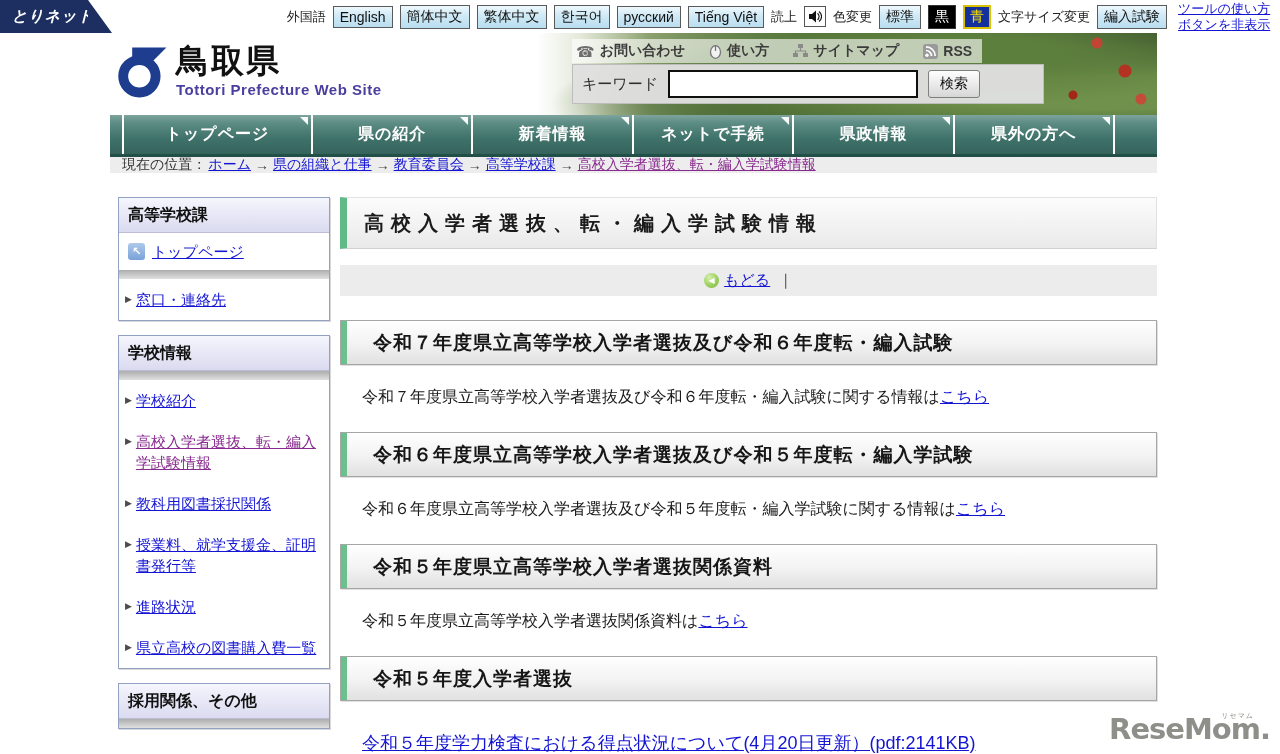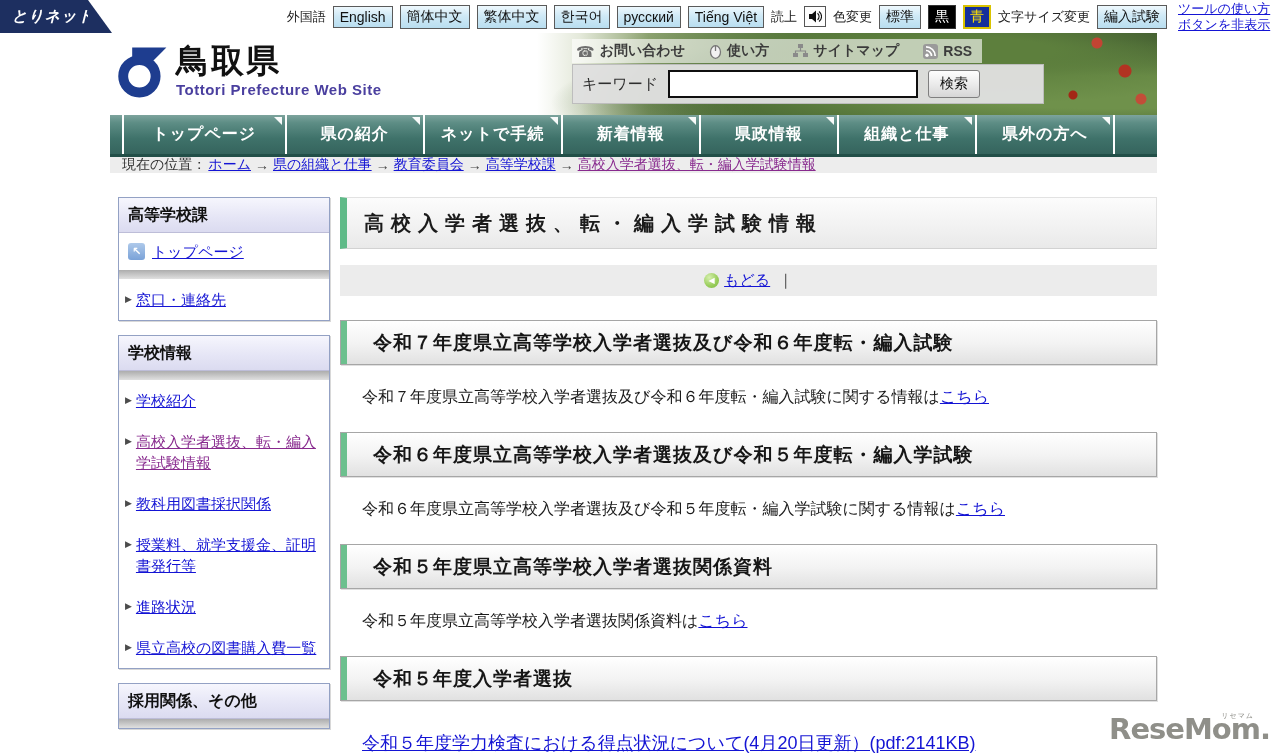--- a/index.html
+++ b/index.html
@@ -232,33 +232,29 @@
     <span class="nav-spacer"></span>
     <a class="nav-item" style="flex:1.18">
         <span>トップページ</span>
         <span class="corner"></span>
       </a>
     <a class="nav-item">
         <span>県の紹介</span>
         <span class="corner"></span>
       </a>
     <a class="nav-item">
+        <span>新着情報</span>
+        <span class="corner"></span>
+      </a>
+    <a class="nav-item">
         <span>ネットで手続</span>
         <span class="corner"></span>
       </a>
     <a class="nav-item">
-        <span>新着情報</span>
-        <span class="corner"></span>
-      </a>
-    <a class="nav-item">
         <span>県政情報</span>
-        <span class="corner"></span>
-      </a>
-    <a class="nav-item">
-        <span>組織と仕事</span>
         <span class="corner"></span>
       </a>
     <a class="nav-item">
         <span>県外の方へ</span>
         <span class="corner"></span>
       </a>
     <span class="nav-fill"></span>
   </div>
 
   <div class="breadcrumb">

